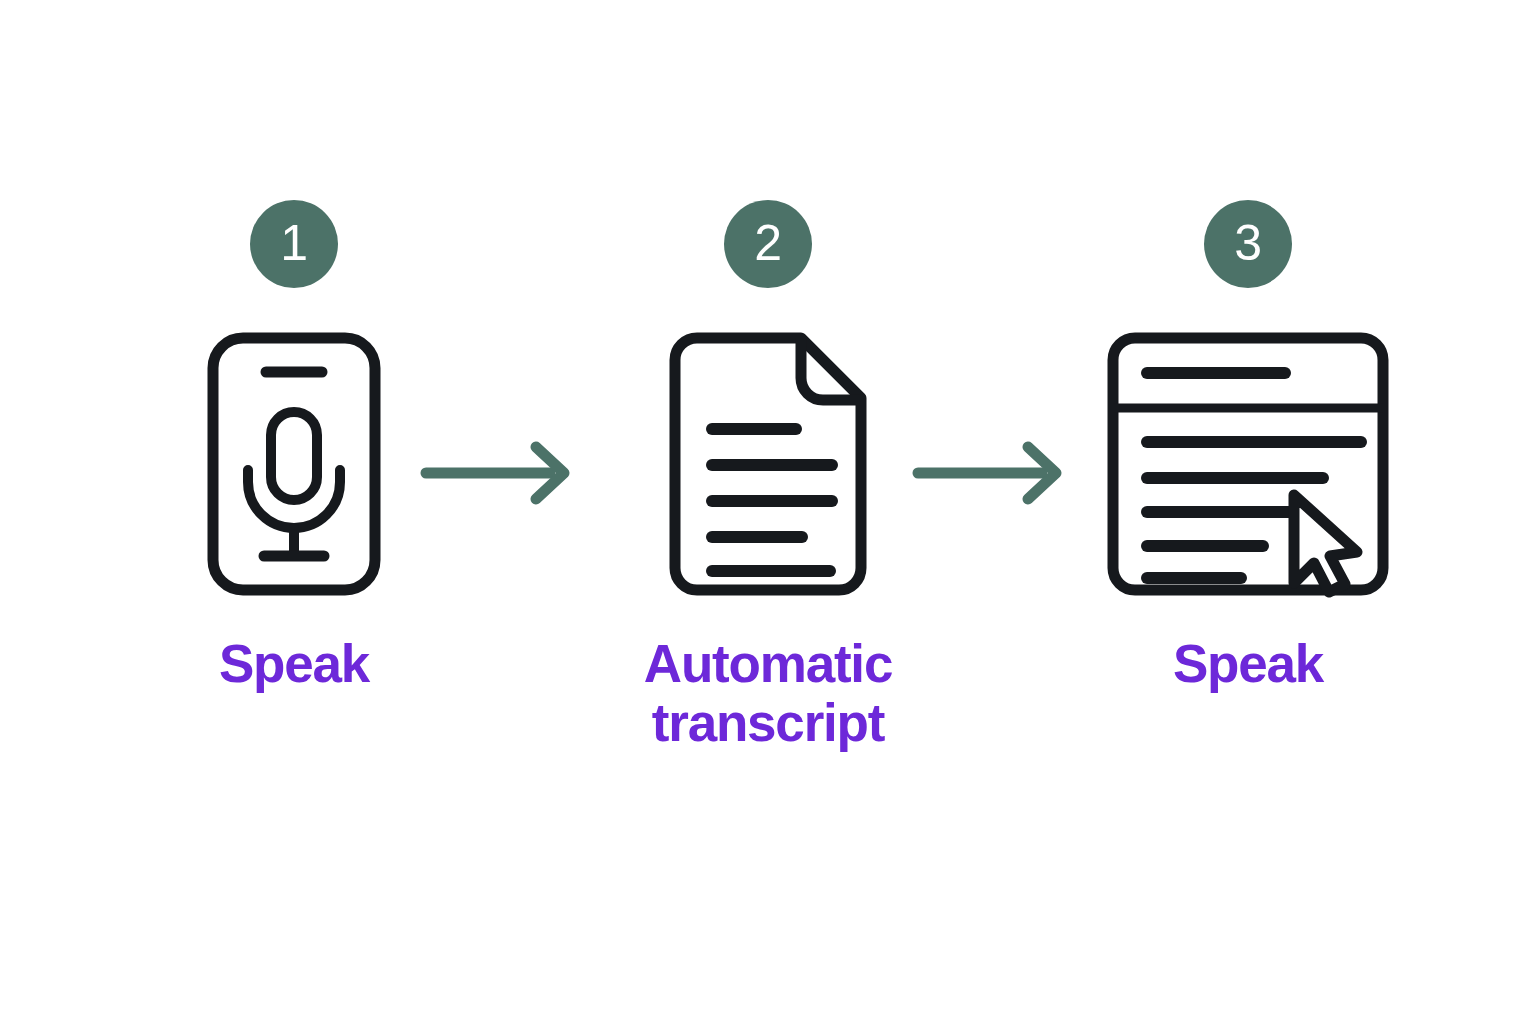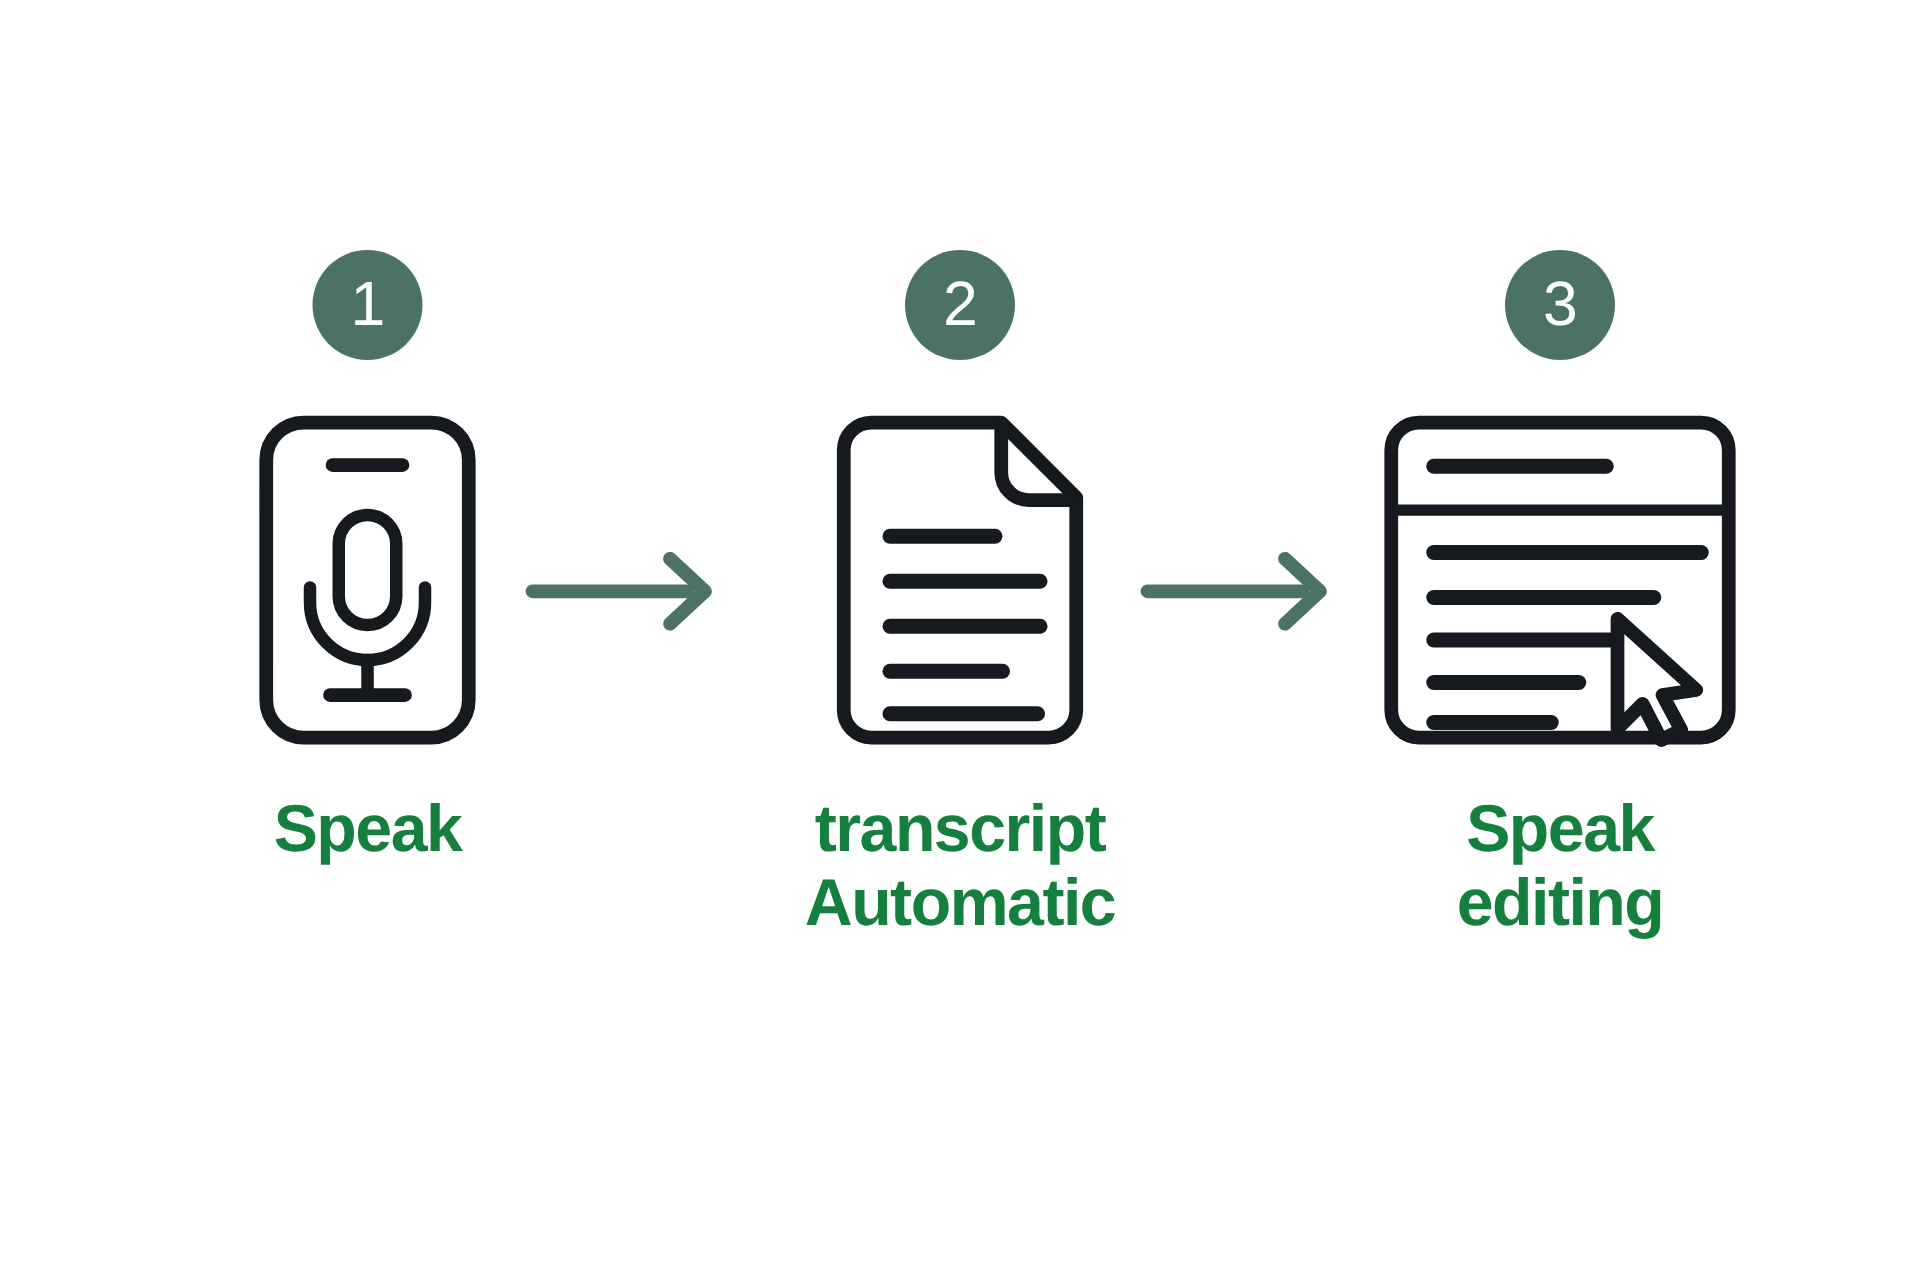--- a/index.html
+++ b/index.html
@@ -61,21 +61,21 @@
     height: 268px;
     display: flex;
     align-items: center;
     justify-content: center;
   }
 
   
   .caption {
     margin-top: 36px;
     text-align: center;
-    color: #15803d;
+    color: #6d28d9;
     font-size: 53px;
     font-weight: 700;
     line-height: 1.12;
     letter-spacing: -1.2px;
     max-width: 340px;
   }
   .caption .ln { display: block; }
 
   
   .arrow {
@@ -137,22 +137,22 @@
         <path d="M 146 8 L 146 48 A 22 22 0 0 0 168 70 L 206 70" fill="none" stroke="#16191d" stroke-width="11" stroke-linejoin="round"></path>
         <line x1="57" y1="99" x2="141" y2="99" stroke="#16191d" stroke-width="12" stroke-linecap="round"></line>
         <line x1="57" y1="135" x2="177" y2="135" stroke="#16191d" stroke-width="12" stroke-linecap="round"></line>
         <line x1="57" y1="171" x2="177" y2="171" stroke="#16191d" stroke-width="12" stroke-linecap="round"></line>
         <line x1="57" y1="207" x2="147" y2="207" stroke="#16191d" stroke-width="12" stroke-linecap="round"></line>
         <line x1="57" y1="241" x2="175" y2="241" stroke="#16191d" stroke-width="12" stroke-linecap="round"></line>
       </svg>
     </div>
 
     <div class="caption">
+      <span class="ln">Automatic</span>
       <span class="ln">transcript</span>
-      <span class="ln">Automatic</span>
     </div>
   </div>
 
   <svg class="arrow arrow-2" viewBox="0 0 165 64">
     <line x1="6" y1="32" x2="130" y2="32" stroke="#4c7268" stroke-width="11" stroke-linecap="round"></line>
     <polyline points="116,6 144,32 116,58" fill="none" stroke="#4c7268" stroke-width="11" stroke-linecap="round" stroke-linejoin="round"></polyline>
   </svg>
 
   <div class="step step-3">
     <div class="badge">
@@ -175,17 +175,16 @@
                  L 224 262
                  L 240 254
                  L 225 226
                  L 252 222
                  Z" fill="#ffffff" stroke="#16191d" stroke-width="11" stroke-linejoin="round"></path>
       </svg>
     </div>
 
     <div class="caption">
       <span class="ln">Speak</span>
-      <span class="ln">editing</span>
     </div>
   </div>
 
 </div>
 
 </body></html>

